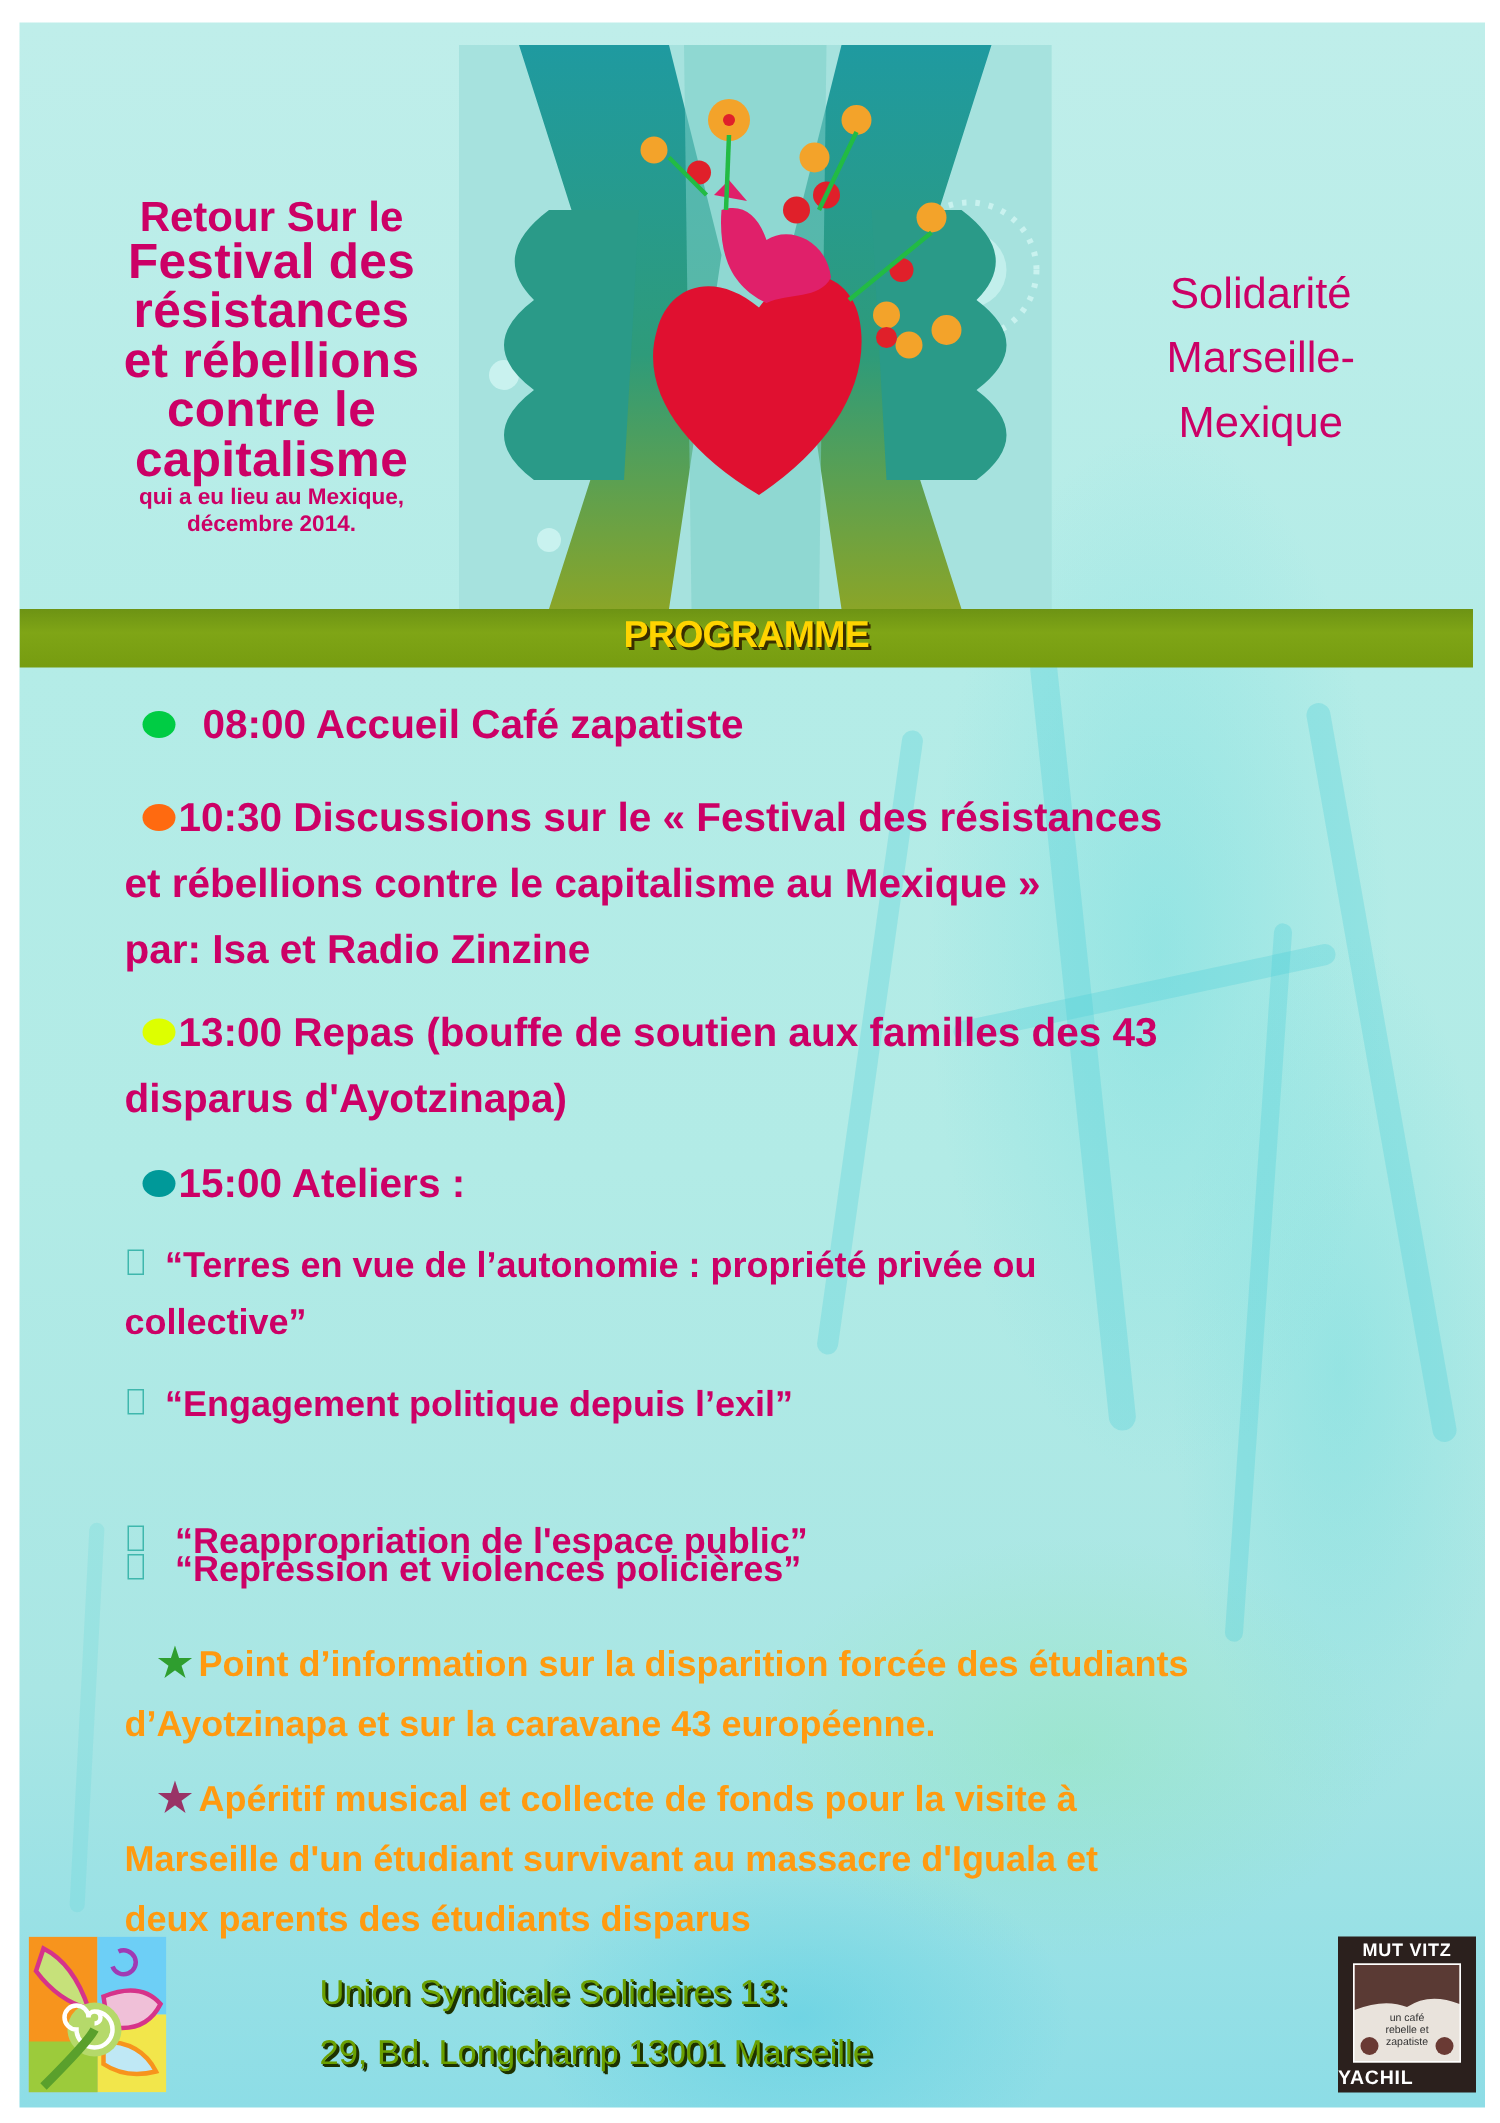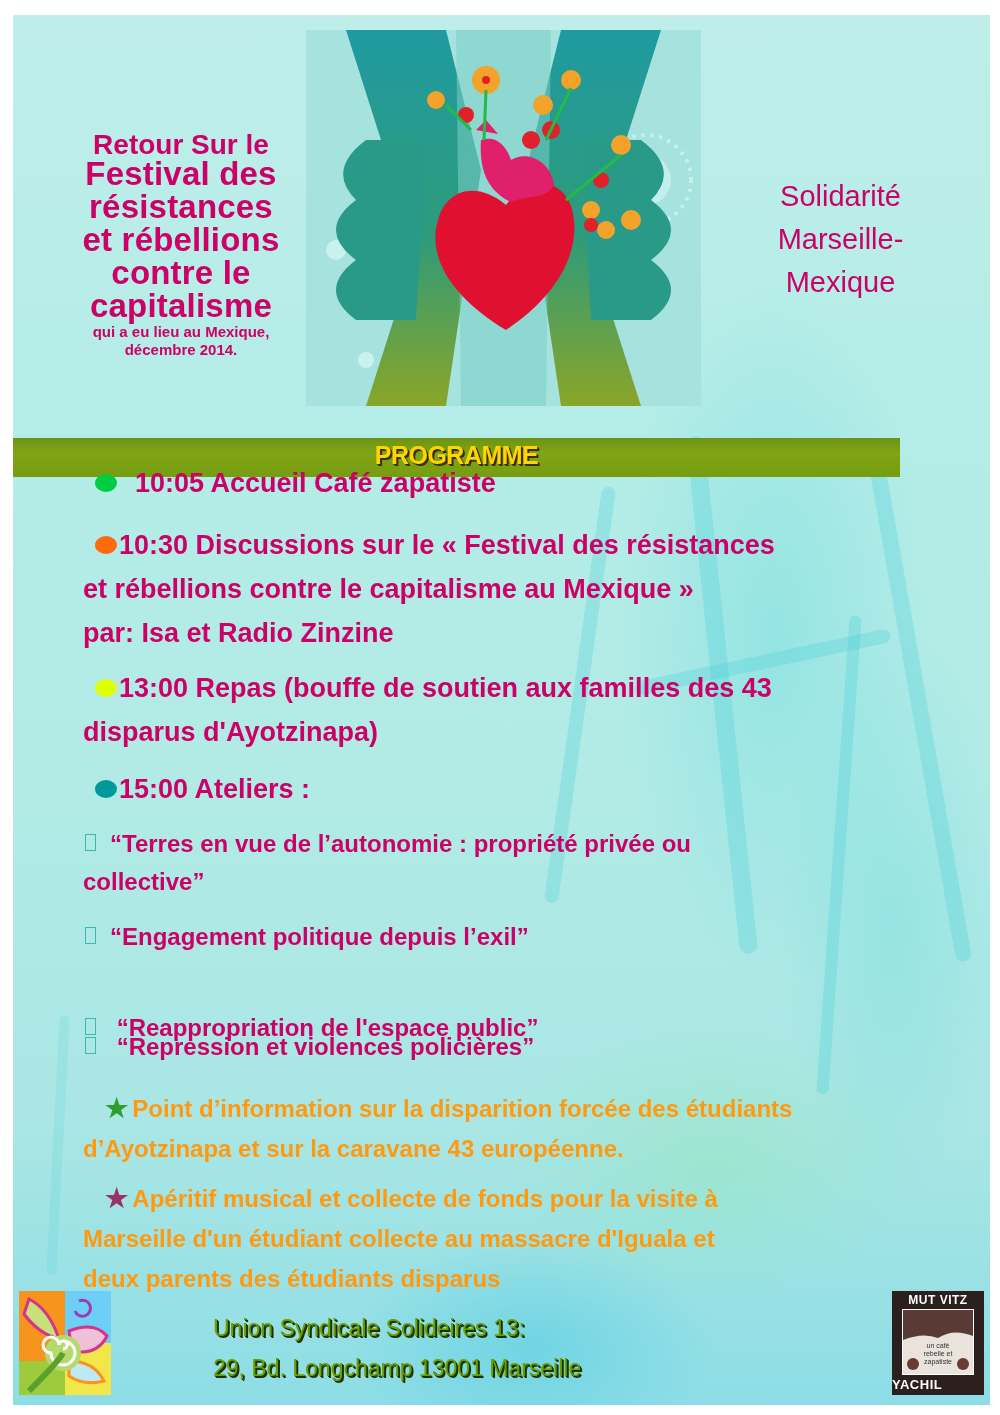--- a/index.html
+++ b/index.html
@@ -20,22 +20,22 @@
   .title-block { position:absolute; left:38px; top:118px; width:260px; text-align:center; color:#cc0066; font-weight:bold; }
   .title-small { font-size:28px; line-height:24px; }
   .title-big { font-size:33px; line-height:33px; letter-spacing:0.2px; }
   .title-sub { font-size:15px; line-height:16px; margin-top:2px; }
 
   .art { position:absolute; left:293px; top:15px; width:395px; height:376px; background:#9fdfdc; overflow:hidden; }
 
   .org-block { position:absolute; left:740px; top:160px; width:175px; text-align:center; color:#cc0066; font-size:29px; line-height:43px; }
 
   
-  .banner { position:absolute; left:0; top:391px; width:887px; height:39px;
-    background:linear-gradient(180deg,#6d9314 0%,#7fa516 40%,#769c10 100%);margin-top:32px; }
+  .banner { position:absolute; left:0; top:391px; width:969px; height:39px;
+    background:linear-gradient(180deg,#6d9314 0%,#7fa516 40%,#769c10 100%); }
   .banner-title { position:absolute; left:0; right:0; top:0; text-align:center; font-size:25px; line-height:34px; font-weight:bold; color:#ffd400;
     text-shadow:1px 1px 0 #3a2f00, 2px 2px 0 #3a2f00; letter-spacing:-0.5px; }
 
   
   .prog { position:absolute; left:70px; color:#cc0066; font-weight:bold; font-size:27px; line-height:44px; }
   .dot { display:inline-block; width:22px; height:18px; border-radius:50%; vertical-align:middle; margin-right:6px; position:relative; top:-2px; }
   .ws { position:absolute; left:70px; color:#cc0066; font-weight:bold; font-size:24px; line-height:38px; }
   .box { display:inline-block; width:9px; height:15px; border:1.5px solid #3fb7ad; vertical-align:middle; margin:0 14px 0 2px; position:relative; top:-3px; }
 
   .note { position:absolute; left:70px; color:#ff9a10; font-weight:bold; font-size:24px; line-height:40px; width:880px; }
@@ -123,21 +123,21 @@
     <div>Solidarité</div>
     <div>Marseille-</div>
     <div>Mexique</div>
   </div>
 
   <div class="banner">
     <div class="banner-title">PROGRAMME</div>
   </div>
 
   <div class="prog" style="top:446px;left:82px;">
-    <span class="dot" style="background:#00cc44;margin-right:18px;"></span><span>10:05 Accueil Café zapatiste</span>
+    <span class="dot" style="background:#00cc44;margin-right:18px;"></span><span>08:00 Accueil Café zapatiste</span>
   </div>
 
   <div class="prog" style="top:508px;">
     <div><span class="dot" style="background:#ff6a10;margin-left:12px;margin-right:2px;"></span><span>10:30 Discussions sur le  « Festival des résistances</span></div>
     <div>et rébellions contre le capitalisme au Mexique »</div>
     <div>par: Isa et Radio Zinzine</div>
   </div>
 
   <div class="prog" style="top:651px;">
     <div><span class="dot" style="background:#ddff00;margin-left:12px;margin-right:2px;"></span><span>13:00 Repas (bouffe de soutien aux familles des 43</span></div>
@@ -161,21 +161,21 @@
   <div class="ws" style="top:1013px;">
     <span class="box"></span><span> “Repression et violences policières”</span>
   </div>
 
   <div class="note" style="top:1073px;">
     <div><span class="star" style="color:#2f9e2f;">★</span><span>Point d’information sur la disparition forcée des étudiants</span></div>
     <div>d’Ayotzinapa et sur la caravane 43 européenne.</div>
   </div>
   <div class="note" style="top:1163px;">
     <div><span class="star" style="color:#993366;">★</span><span>Apéritif musical et collecte de fonds pour la visite à</span></div>
-    <div>Marseille d'un étudiant collecte au massacre d'Iguala et</div>
+    <div>Marseille d'un étudiant survivant au massacre d'Iguala et</div>
     <div>deux parents des étudiants disparus</div>
   </div>
 
   <div class="logo-left">
     <svg width="92" height="104" viewBox="0 0 92 104">
       <rect x="0" y="0" width="46" height="104" fill="#f7941d"></rect>
       <rect x="46" y="0" width="46" height="52" fill="#6dcff6"></rect>
       <rect x="46" y="52" width="46" height="52" fill="#f2e64b"></rect>
       <rect x="0" y="70" width="46" height="34" fill="#9ccb3b"></rect>
       <path d="M10 8 q20 10 30 40 q-20 -5 -35 -25 z" fill="#c6e17a" stroke="#d6338a" stroke-width="3"></path>

